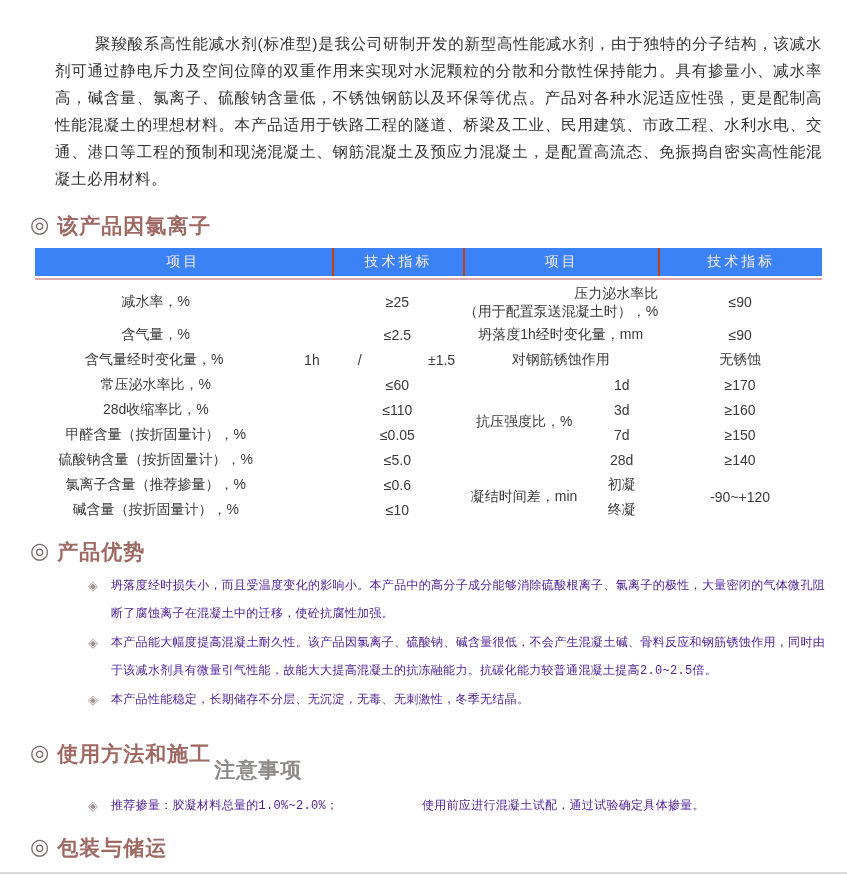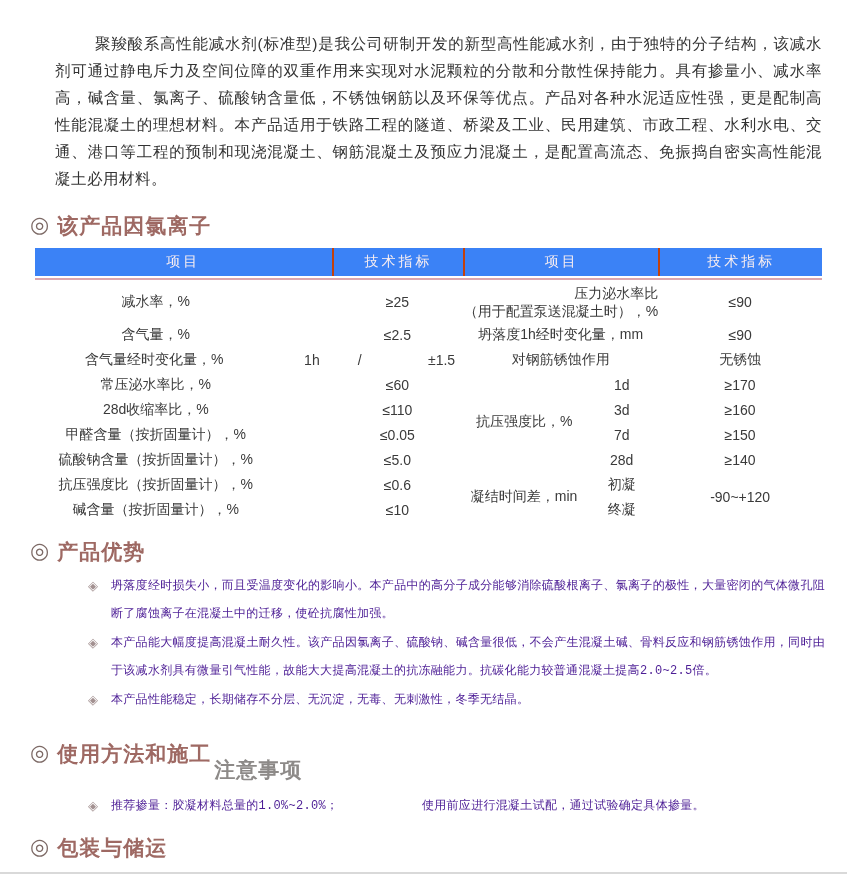--- a/index.html
+++ b/index.html
@@ -127,21 +127,21 @@
           <td>7d</td>
           <td>≥150</td>
         </tr>
         <tr>
           <td class="lbl">硫酸钠含量（按折固量计），%</td>
           <td>≤5.0</td>
           <td>28d</td>
           <td>≥140</td>
         </tr>
         <tr>
-          <td class="lbl">抗压强度比（按折固量计），%</td>
+          <td class="lbl">氯离子含量（推荐掺量），%</td>
           <td>≤0.6</td>
           <td rowspan="2">凝结时间差，min</td>
           <td>初凝</td>
           <td rowspan="2">-90~+120</td>
         </tr>
         <tr>
           <td class="lbl">碱含量（按折固量计），%</td>
           <td>≤10</td>
           <td>终凝</td>
         </tr>

